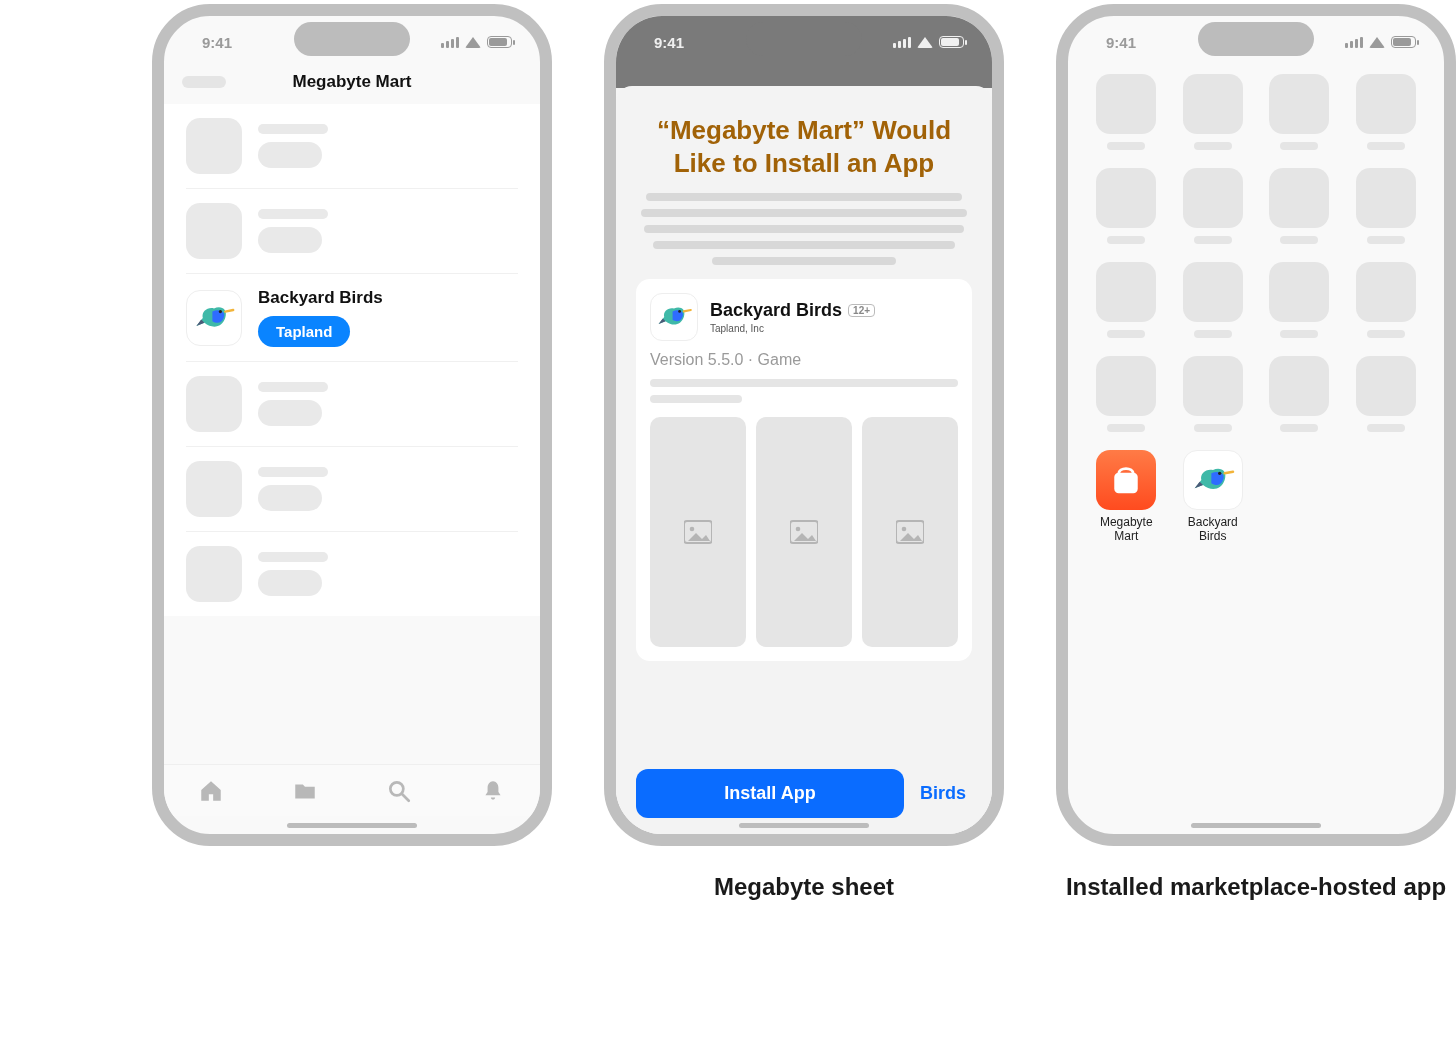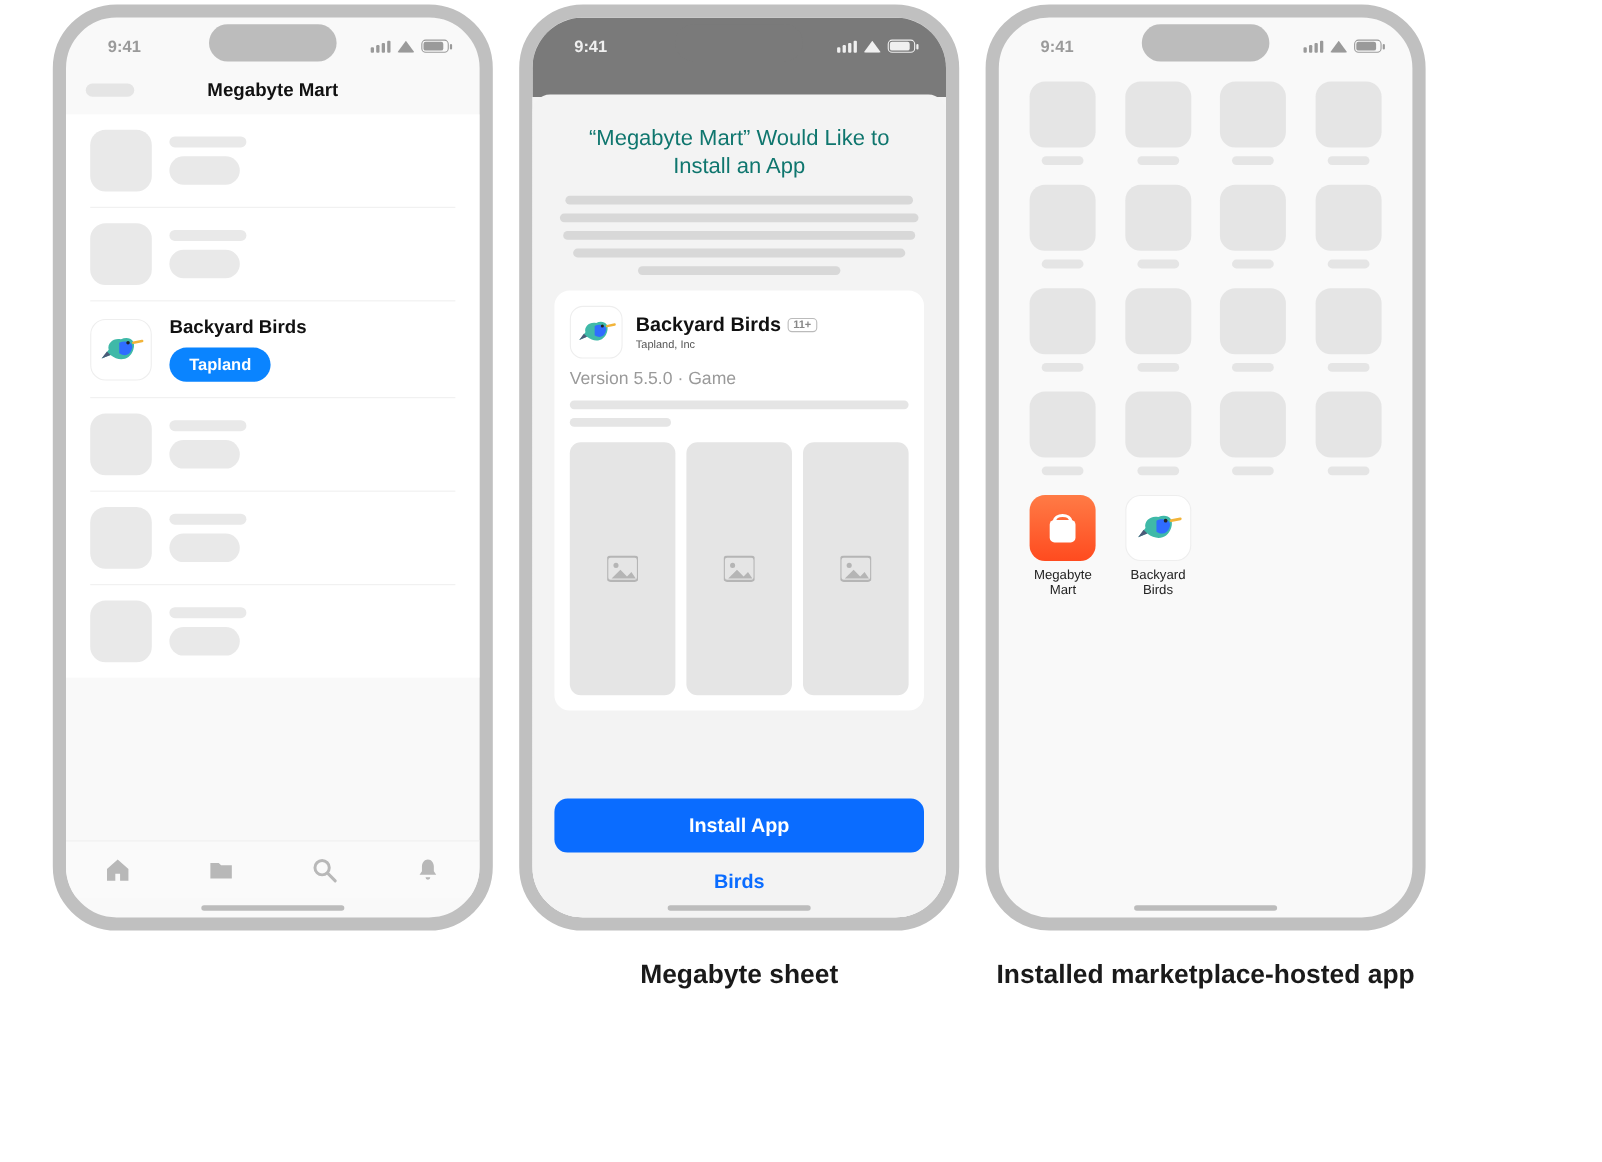--- a/index.html
+++ b/index.html
@@ -8,22 +8,22 @@
     font-family: -apple-system, BlinkMacSystemFont, "Segoe UI", Helvetica, Arial, sans-serif;
     width: 1456px;
     height: 1056px;
     display: flex;
     justify-content: center;
     align-items: flex-start;
     padding-top: 4px;
   }
   .stage {
     display: flex;
-    gap: 24px;
-    justify-content: flex-start;
+    gap: 52px;
+    justify-content: flex-end;
     width: 100%;
     margin-left: 48px;
   }
   .column {
     display: flex;
     flex-direction: column;
     align-items: center;
     width: 400px;
   }
   .phone {
@@ -163,21 +163,21 @@
     position:absolute;
     left:0; right:0;
     top: 70px;
     bottom: 0;
     background: #f3f3f3;
     border-radius: 16px 16px 0 0;
     padding: 20px 20px 16px 20px;
     display:flex; flex-direction:column;
   }
   .sheet h1 {
-    font-size: 20px; font-weight:400; color:#0f766e;
+    font-size: 26px; font-weight:700; color:#a16207;
     text-align:center; margin: 8px 12px 14px 12px;
     line-height:1.25;
   }
   .desc-lines { display:flex; flex-direction:column; gap:8px; align-items:center; margin-bottom:14px;}
   .desc-lines span { height:8px; background:#d8d8d8; border-radius:4px; }
   .card {
     background:#ffffff; border-radius:14px;
     padding: 14px 14px 14px 14px;
   }
   .card-head { display:flex; gap:12px; align-items:center; margin-bottom:10px;}
@@ -190,21 +190,21 @@
   .age-badge { font-size:10px; color:#888; border:1px solid #bbb; border-radius:4px; padding:0px 4px; font-weight:600;}
   .card-head .t2 { font-size:10px; color:#555; margin-top:2px;}
   .ver-line { font-size:16px; color:#9a9a9a; margin: 6px 0 10px 0;}
   .card-ph-line { height:8px; background:#e5e5e5; border-radius:4px; }
   .ss-row { display:flex; gap:10px; margin-top:14px; }
   .ss {
     flex:1; height:230px; background:#e5e5e5; border-radius:10px;
     display:flex; align-items:center; justify-content:center; color:#b5b5b5;
   }
   .ss svg { width:28px; height:24px; }
-  .sheet-buttons { margin-top:auto; padding-top: 8px; display:flex; flex-direction:column; gap:10px; align-items:center;}
+  .sheet-buttons { margin-top:auto; padding-top: 8px; display:flex; flex-direction:row; gap:10px; align-items:center;}
   .btn-primary {
     width:100%; background:#0a6cff; color:#fff; font-size:18px; font-weight:600;
     text-align:center; padding:14px; border-radius:12px;
   }
   .btn-cancel { color:#0a6cff; font-size:18px; font-weight:600; padding:6px;}
 
   
   .home-grid {
     padding: 10px 24px 0 24px;
     display:grid;
@@ -373,21 +373,21 @@
         <div class="card">
           <div class="card-head">
             <div class="app-icon-real">
               <svg width="42" height="38" viewBox="0 0 60 44">
                   <use href="#hummingbird"></use>
                 </svg>
             </div>
             <div>
               <div class="t1">
                 <span>Backyard Birds</span>
-                <span class="age-badge">11+</span>
+                <span class="age-badge">12+</span>
               </div>
               <div class="t2">Tapland, Inc</div>
             </div>
           </div>
           <div class="ver-line">Version 5.5.0 · Game</div>
           <div class="card-ph-line" style="width:100%"></div>
           <div class="card-ph-line" style="width:30%;margin-top:8px"></div>
           <div class="ss-row">
             <div class="ss">
                 <svg viewBox="0 0 28 22">

